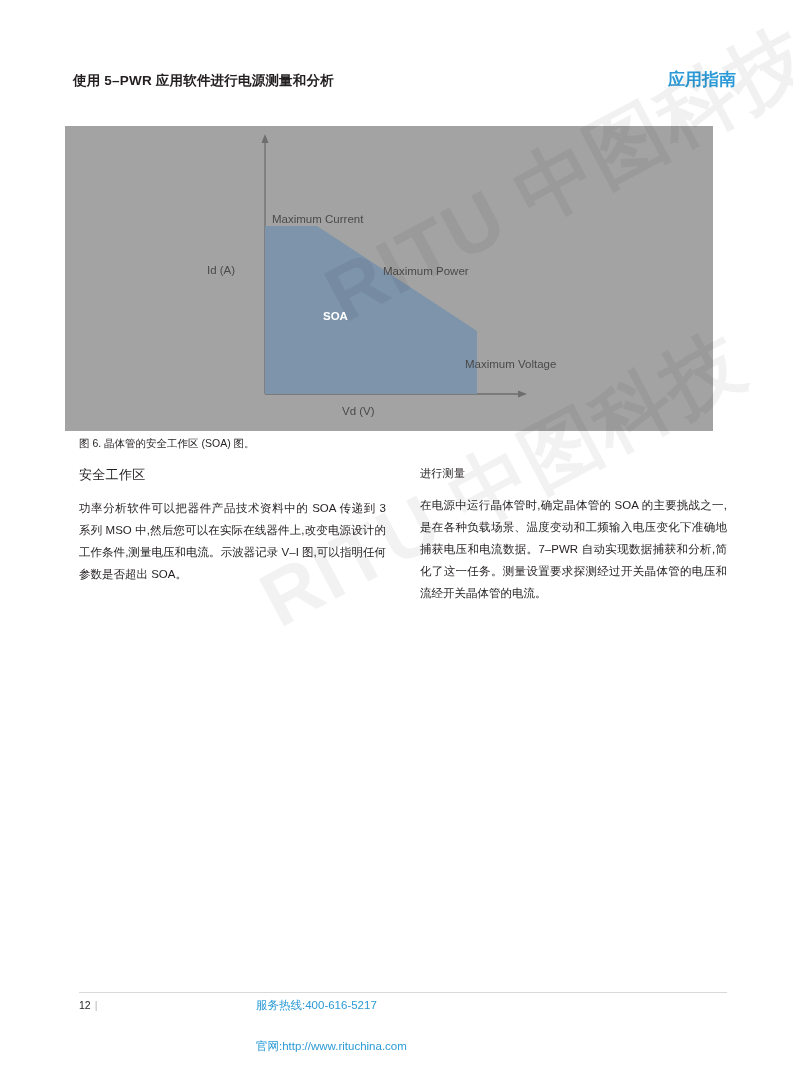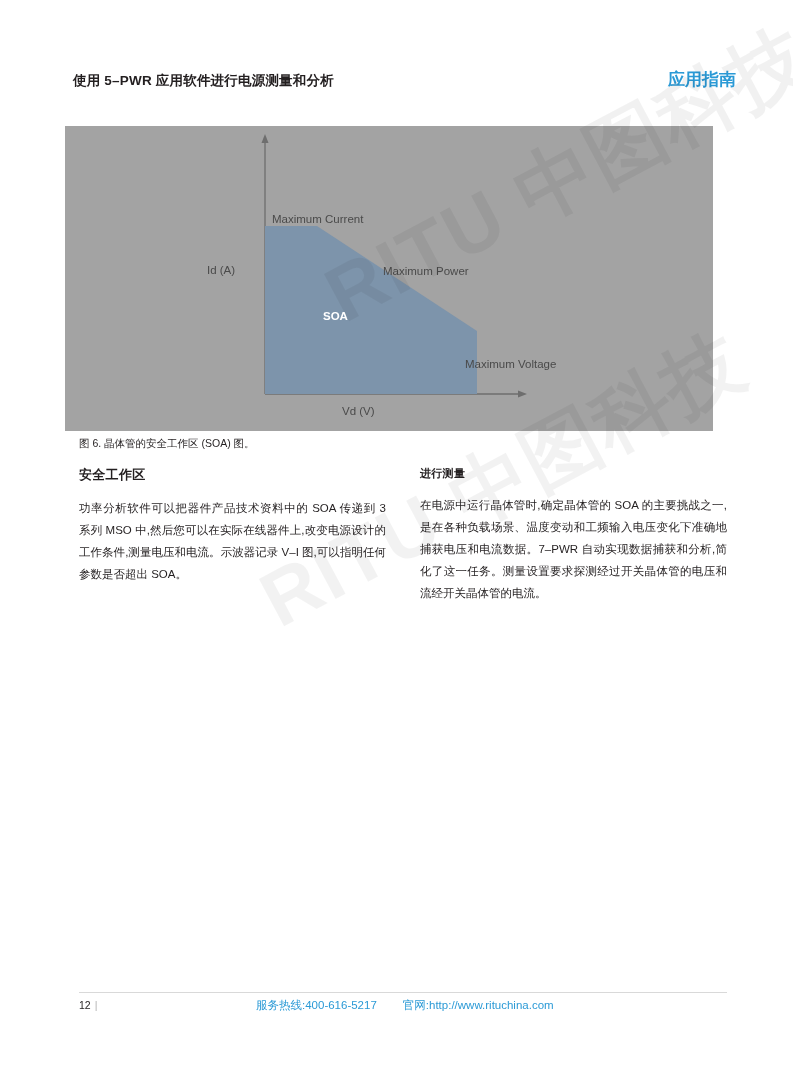--- a/index.html
+++ b/index.html
@@ -103,21 +103,21 @@
     top: 466px;
     width: 648px;
     display: flex;
     gap: 34px;
   }
   .col {
     width: 307px;
   }
   .col-heading {
     font-size: 13px;
-    font-weight: bold;
+    font-weight: normal;
     color: #231f20;
     margin: 0 0 13px 0;
     letter-spacing: 0.3px;
   }
   .col-heading.small {
     font-size: 11px;
   }
   .para {
     font-size: 11.5px;
     line-height: 1.92;
@@ -157,20 +157,21 @@
   .footer-center {
     position: absolute;
     left: 248px;
     top: 6px;
     font-size: 11.5px;
     color: #2b9ad6;
     display: flex;
     gap: 26px;
     align-items: baseline;
     white-space: nowrap;
+    flex-direction: column;
   }
   .footer-center .label { color: #2b9ad6; }
   .footer-center .url { color: #2b9ad6; }
 </style>
 </head>
 <body>
 
 <div class="page">
 
   <div class="header">

